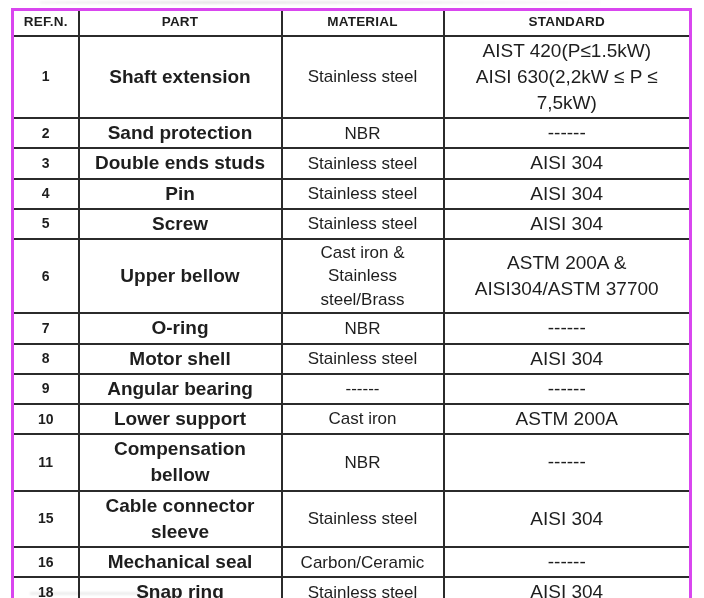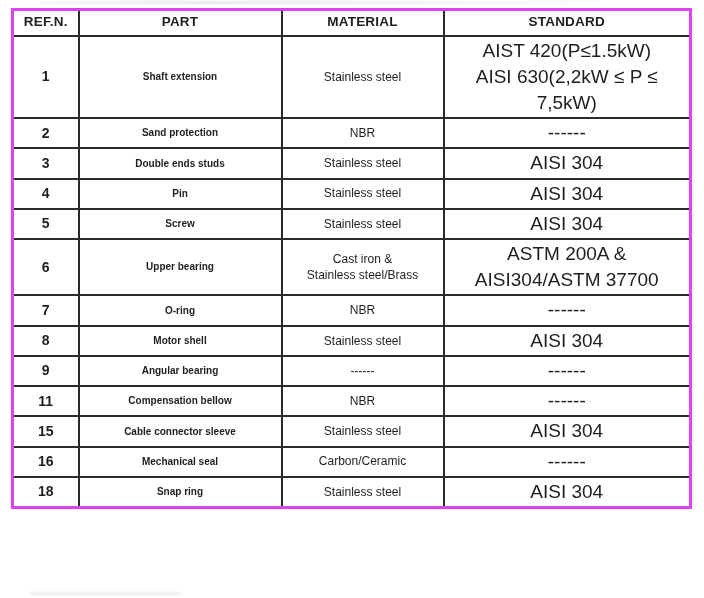--- a/index.html
+++ b/index.html
@@ -48,22 +48,22 @@
     overflow: hidden;
   }
   thead tr { height: 26px; }
   tbody tr { height: 27px; }
   th {
     font-size: 13.5px;
     font-weight: bold;
     letter-spacing: 0.2px;
   }
   td.ref  { font-weight: bold; font-size: 14px; }
-  td.part { font-weight: bold; font-size: 10px; }
-  td.mat  { font-weight: normal; font-size: 12px; }
+  td.part { font-weight: bold; font-size: 19px; }
+  td.mat  { font-weight: normal; font-size: 17px; }
   td.std  { font-weight: normal; font-size: 19px; }
 </style>
 </head>
 <body>
 
 <div class="scan-artifact-top"></div>
 <div class="scan-artifact-bottom"></div>
 
 <table class="parts">
   <colgroup>
@@ -107,21 +107,21 @@
     <td class="std">AISI 304</td>
   </tr>
       <tr>
     <td class="ref">5</td>
     <td class="part">Screw</td>
     <td class="mat">Stainless steel</td>
     <td class="std">AISI 304</td>
   </tr>
       <tr>
     <td class="ref">6</td>
-    <td class="part">Upper bearing</td>
+    <td class="part">Upper bellow</td>
     <td class="mat">Cast iron &amp;
 Stainless steel/Brass</td>
     <td class="std">ASTM 200A &amp;
 AISI304/ASTM 37700</td>
   </tr>
       <tr>
     <td class="ref">7</td>
     <td class="part">O-ring</td>
     <td class="mat">NBR</td>
     <td class="std">------</td>
@@ -130,20 +130,26 @@
     <td class="ref">8</td>
     <td class="part">Motor shell</td>
     <td class="mat">Stainless steel</td>
     <td class="std">AISI 304</td>
   </tr>
       <tr>
     <td class="ref">9</td>
     <td class="part">Angular bearing</td>
     <td class="mat">------</td>
     <td class="std">------</td>
+  </tr>
+      <tr>
+    <td class="ref">10</td>
+    <td class="part">Lower support</td>
+    <td class="mat">Cast iron</td>
+    <td class="std">ASTM 200A</td>
   </tr>
       <tr>
     <td class="ref">11</td>
     <td class="part">Compensation bellow</td>
     <td class="mat">NBR</td>
     <td class="std">------</td>
   </tr>
       <tr>
     <td class="ref">15</td>
     <td class="part">Cable connector sleeve</td>

